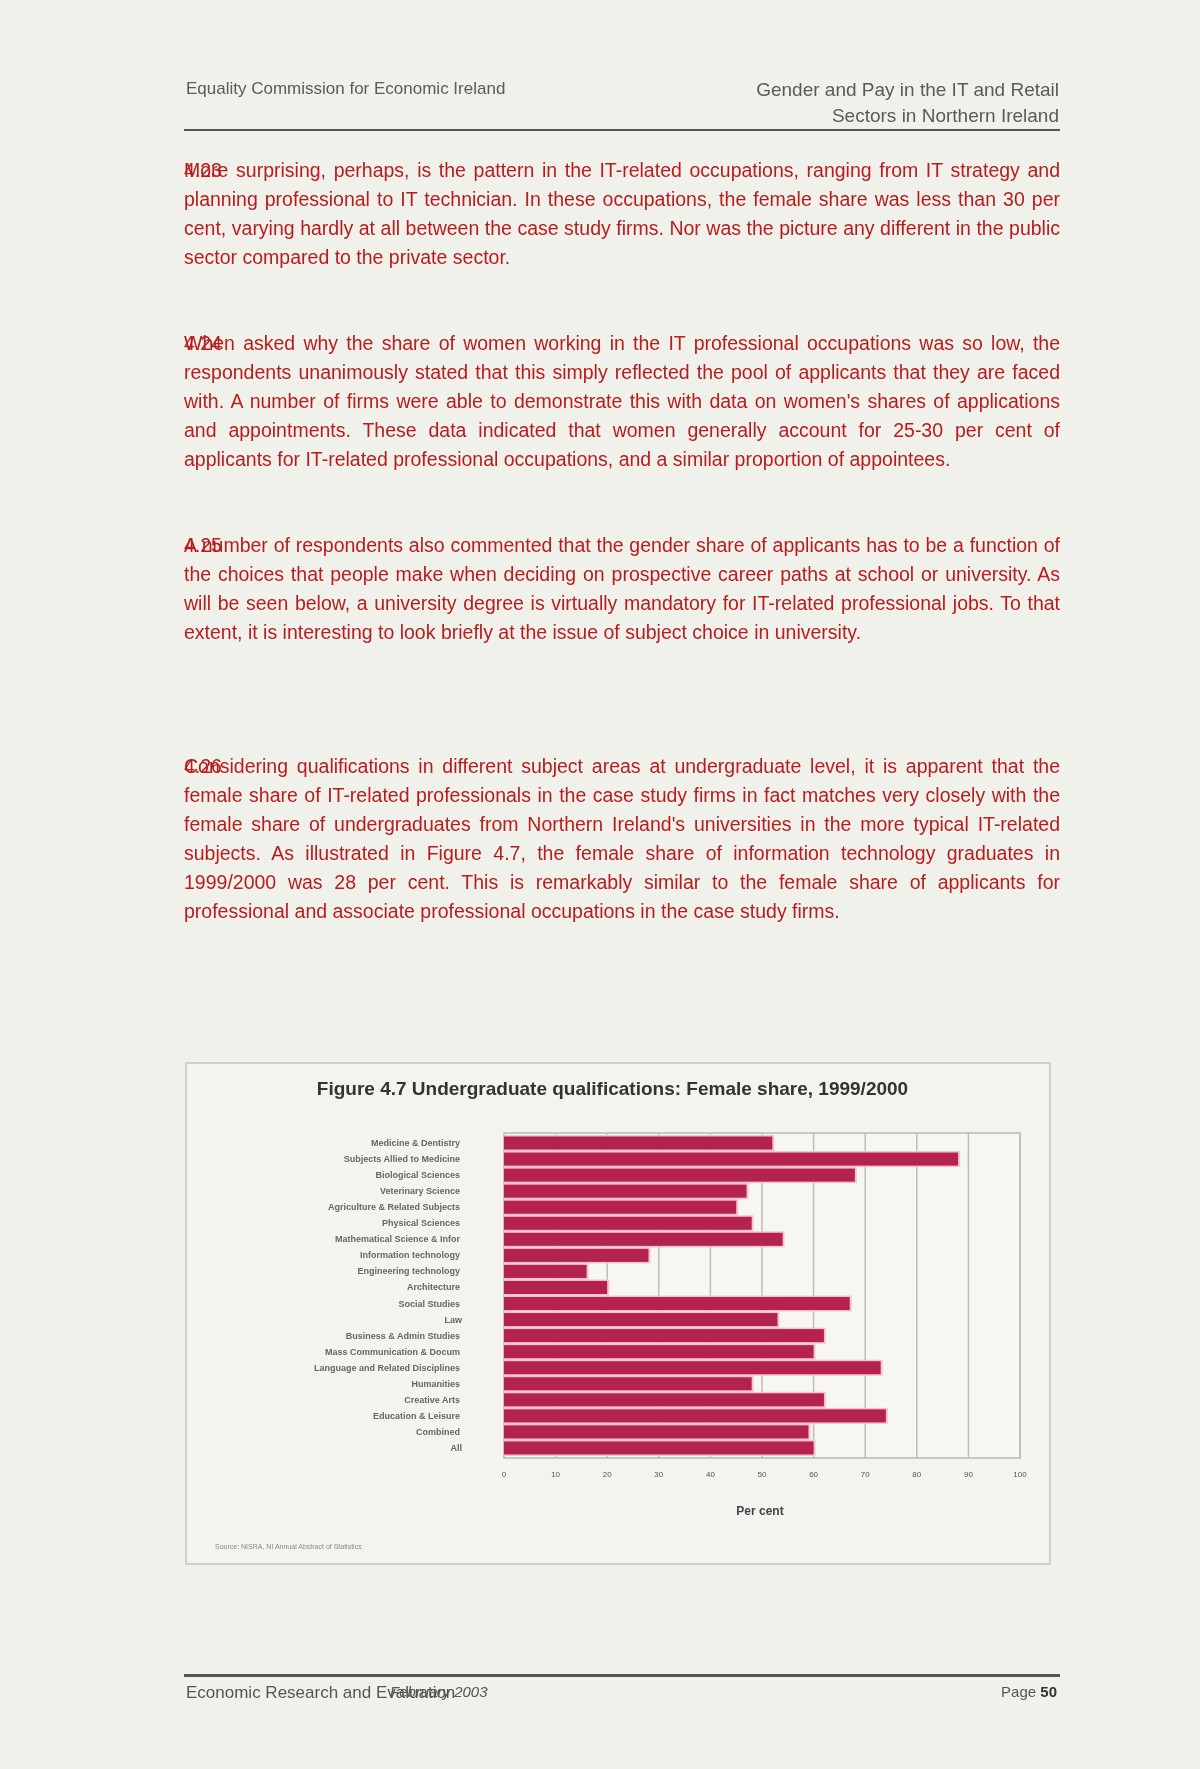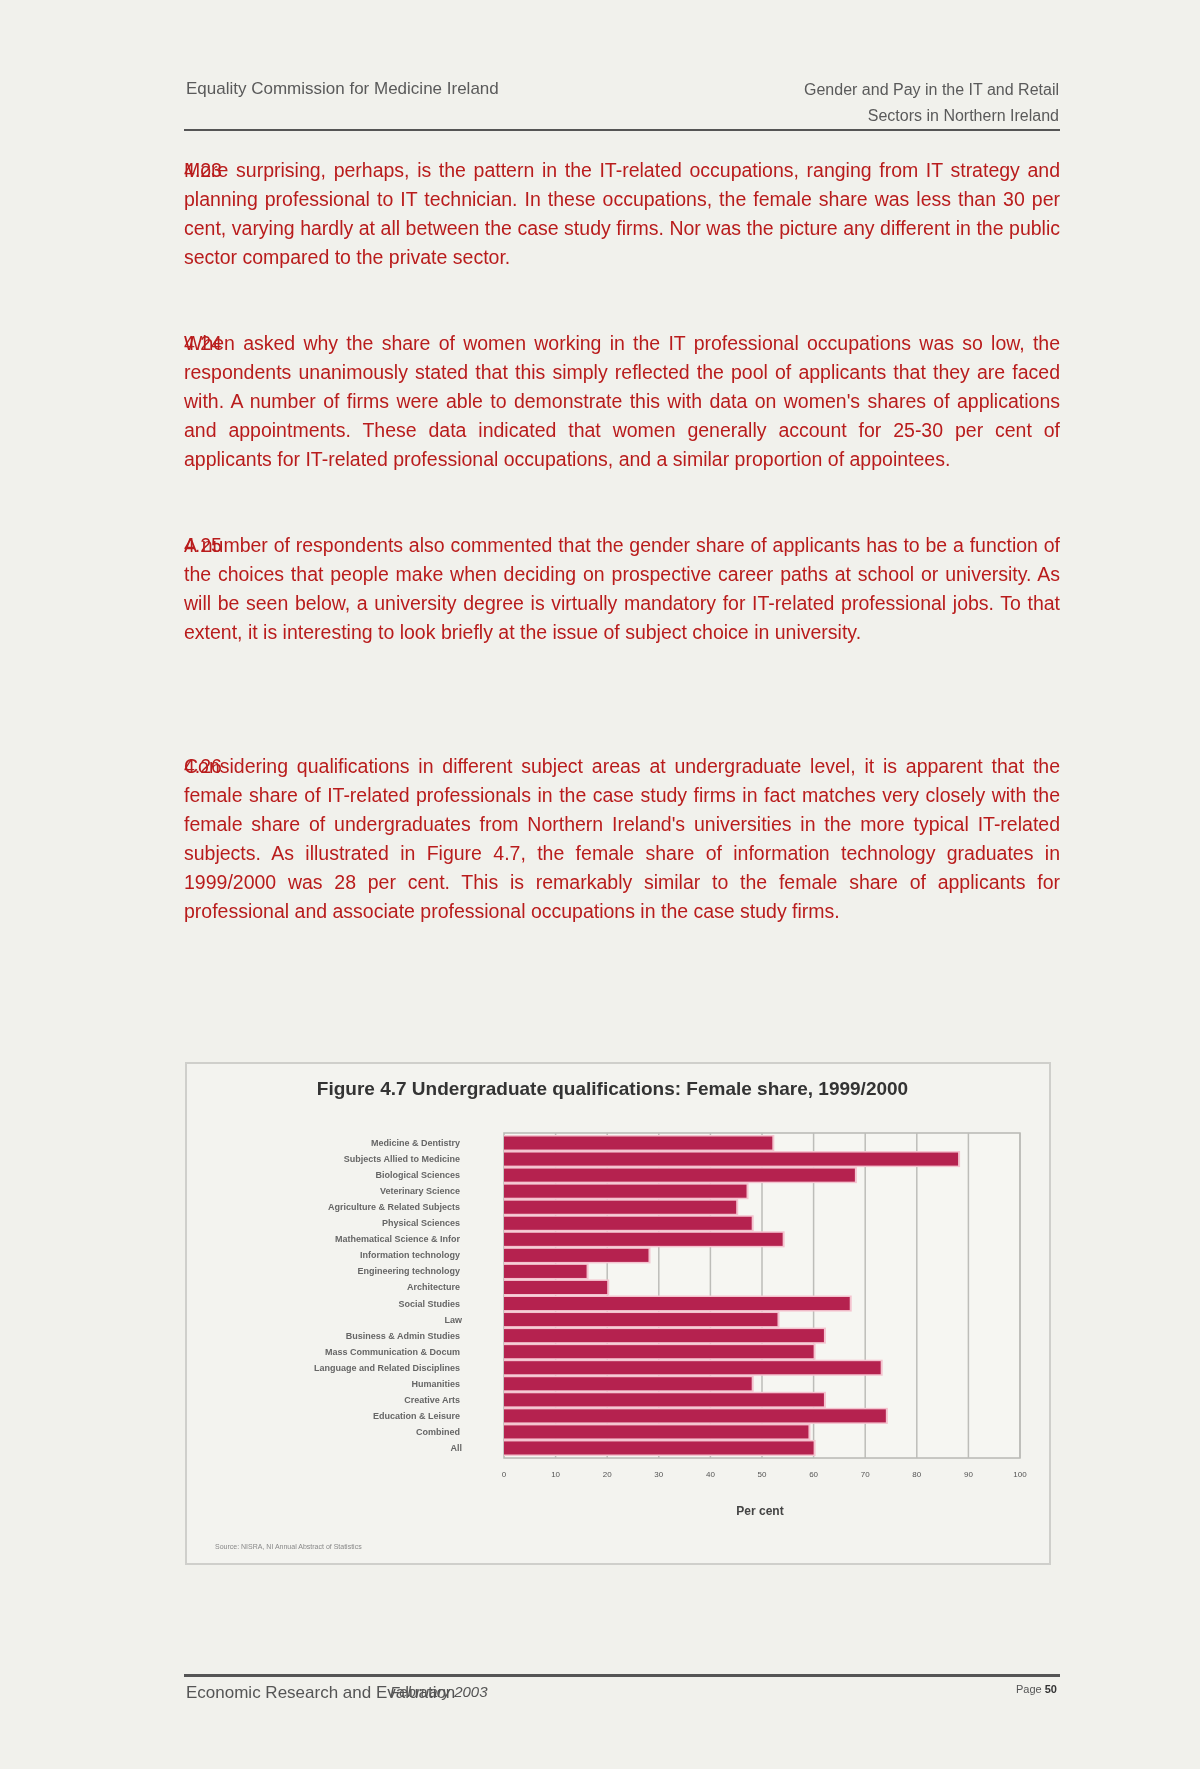--- a/index.html
+++ b/index.html
@@ -10,21 +10,21 @@
     font-family: "Liberation Sans", sans-serif;
     color: #3a3a3a;
     overflow: hidden;
   }
   .header-left {
     position: absolute; left: 186px; top: 79px;
     font-size: 17px; color: #5a5a5a;
   }
   .header-right {
     position: absolute; right: 141px; top: 77px;
-    font-size: 16px; color: #5a5a5a; text-align: right; line-height: 26px;
+    font-size: 19px; color: #5a5a5a; text-align: right; line-height: 26px;
   }
   .header-rule {
     position: absolute; left: 184px; width: 876px; top: 129px; height: 2px;
     background: #555;
   }
   .para {
     position: absolute; left: 184px; width: 876px;
     font-size: 19.5px; line-height: 29px; color: #b91c1c;
   }
   .para .num {
@@ -47,27 +47,27 @@
   .chart-svg { position: absolute; left: 0; top: 0; }
   .source {
     position: absolute; left: 215px; top: 1543px; font-size: 7px; color: #888;
   }
   .footer-rule {
     position: absolute; left: 184px; width: 876px; top: 1674px; height: 3px;
     background: #555;
   }
   .footer-left { position: absolute; left: 186px; top: 1683px; font-size: 17px; color: #555; }
   .footer-mid { position: absolute; left: 390px; top: 1683px; font-size: 15px; color: #555; font-style: italic; }
-  .footer-right { position: absolute; right: 143px; top: 1683px; font-size: 11px; color: #555; }
+  .footer-right { position: absolute; right: 143px; top: 1683px; font-size: 15px; color: #555; }
   .footer-right b { color: #333; }
 </style>
 </head>
 <body>
 
-<div class="header-left">Equality Commission for Medicine Ireland</div>
+<div class="header-left">Equality Commission for Economic Ireland</div>
 <div class="header-right">
   <div>Gender and Pay in the IT and Retail</div>
   <div>Sectors in Northern Ireland</div>
 </div>
 <div class="header-rule"></div>
 
 <div class="para" style="top:156px">
   <span class="num">4.23</span>
   <div class="text">More surprising, perhaps, is the pattern in the IT-related occupations, ranging from IT strategy and planning professional to IT technician.  In these occupations, the female share was less than 30 per cent, varying hardly at all between the case study firms.  Nor was the picture any different in the public sector compared to the private sector.</div>
 </div>

